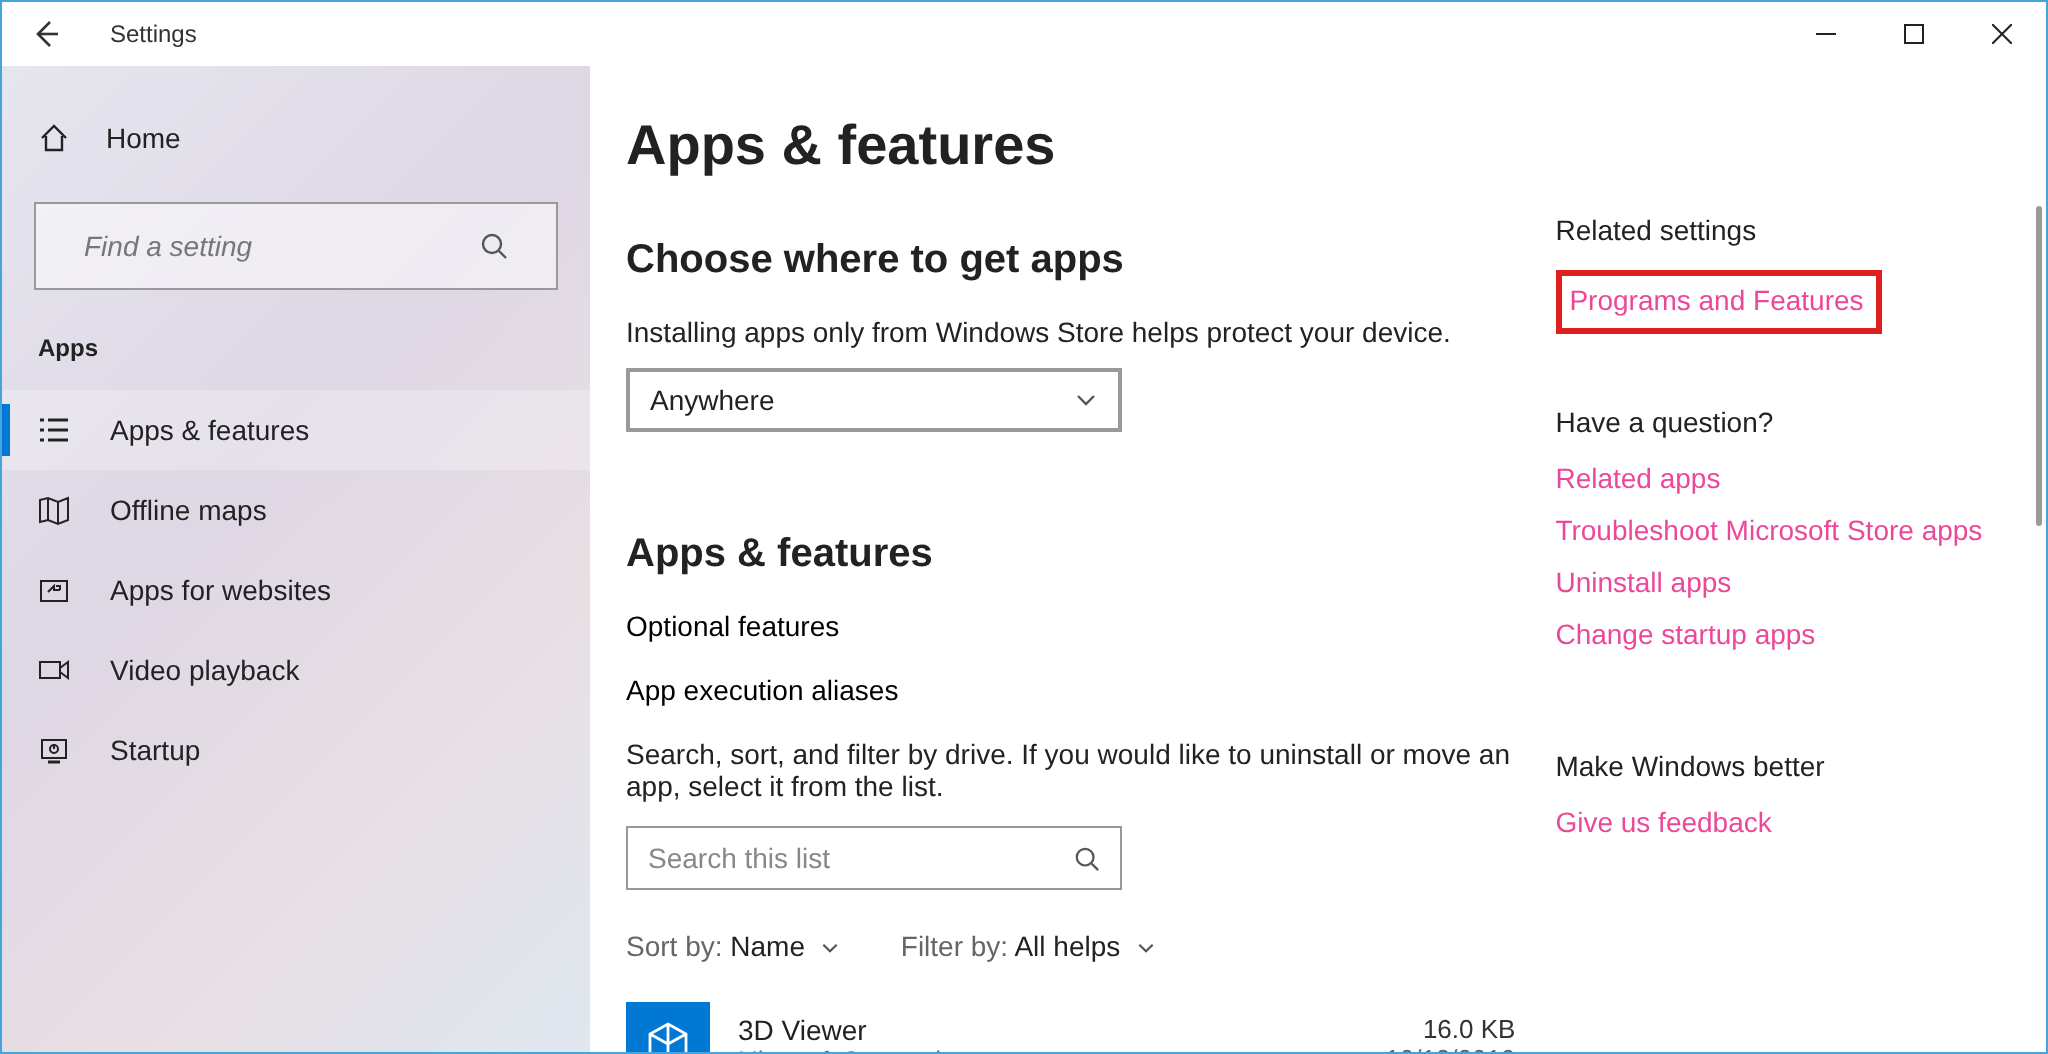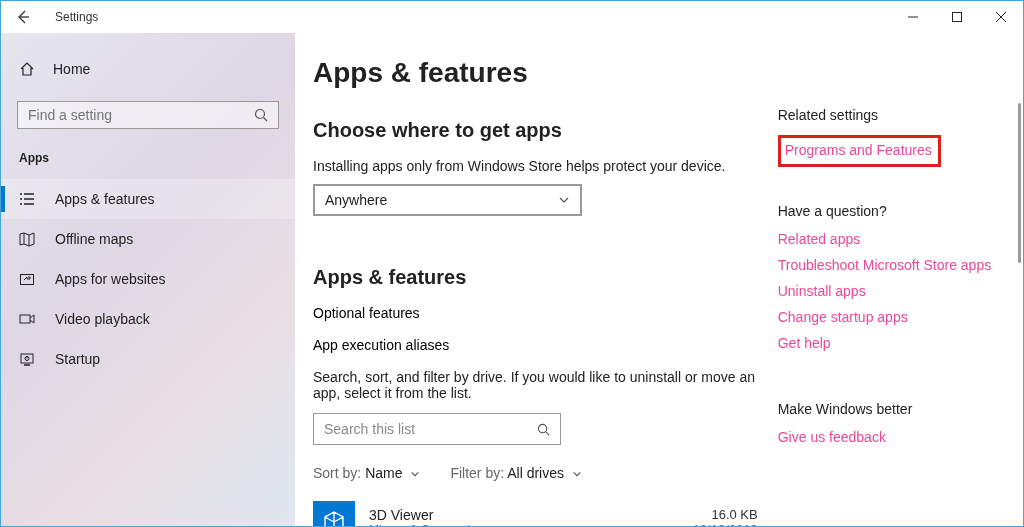--- a/index.html
+++ b/index.html
@@ -13,35 +13,35 @@
     .window-controls { margin-left: auto; display: flex; }
     .win-ctrl { width: 44px; height: 32px; display: flex; align-items: center; justify-content: center; color: #222; font-size: 11px; }
 
     
     .content { display: flex; height: calc(100% - 32px); }
 
     
     .sidebar { width: 294px; background: linear-gradient(135deg, #e6e6ef 0%, #ded7e4 40%, #e8dfe4 70%, #dfe7ef 100%); padding-top: 20px; position: relative; }
     .home-row { display: flex; align-items: center; gap: 18px; padding: 0 18px; height: 32px; font-size: 14px; color: #222; }
     .search-wrap { margin: 16px 16px 22px 16px; }
-    .search-box { width: 100%; height: 28px; border: 1px solid #999; background: rgba(255,255,255,0.5); display: flex; align-items: center; padding: 0 10px; justify-content: space-between; }
+    .search-box { width: 100%; height: 44px; border: 1px solid #999; background: rgba(255,255,255,0.5); display: flex; align-items: center; padding: 0 24px; justify-content: space-between; font-style: italic; }
     .search-box span.ph { color: #777; font-size: 14px; }
     .cat-label { font-size: 12px; font-weight: 600; color: #222; padding: 0 18px; margin-bottom: 14px; }
     .nav-item { display: flex; align-items: center; height: 40px; padding: 0 18px; gap: 20px; font-size: 14px; color: #222; position: relative; }
     .nav-item.active::before { content: ""; position: absolute; left: 0; top: 7px; bottom: 7px; width: 4px; background: #0078d4; }
     .nav-item.active { background: rgba(255,255,255,0.25); }
     .nav-icon { width: 16px; height: 16px; flex: 0 0 16px; }
 
     
     .main { flex: 1; position: relative; padding: 24px 18px 0 18px; display: flex; overflow: hidden; }
     .center-col { width: 450px; }
     .page-title { font-size: 28px; font-weight: 600; color: #222; margin-bottom: 30px; }
     .section-title { font-size: 20px; font-weight: 600; color: #222; margin-bottom: 16px; }
     .desc { font-size: 14px; color: #222; margin-bottom: 10px; }
-    .dropdown { width: 269px; height: 32px; border: 2px solid #999; display: flex; align-items: center; justify-content: space-between; padding: 0 10px; font-size: 14px; color: #222; margin-bottom: 50px; }
+    .dropdown { width: 248px; height: 32px; border: 2px solid #999; display: flex; align-items: center; justify-content: space-between; padding: 0 10px; font-size: 14px; color: #222; margin-bottom: 50px; }
     .link { color: #000000; font-size: 14px; margin-bottom: 16px; display: block; }
     .searchlist { width: 248px; height: 32px; border: 1px solid #999; display: flex; align-items: center; justify-content: space-between; padding: 0 10px; margin-top: 12px; margin-bottom: 20px; }
     .searchlist .ph { color: #888; font-size: 14px; }
     .sort-row { display: flex; gap: 30px; font-size: 14px; color: #222; margin-bottom: 20px; }
     .sort-row .lbl { color: #666; }
     .app-row { display: flex; align-items: center; gap: 14px; }
     .app-icon { width: 42px; height: 42px; background: #0078d4; display: flex; align-items: center; justify-content: center; }
     .app-info { flex: 1; }
     .app-name { font-size: 14px; color: #222; }
     .app-pub { font-size: 12px; color: #666; }
@@ -188,21 +188,21 @@
       <div class="sort-row">
         <div>
           <span class="lbl">Sort by:</span>
           <span>Name</span>
           <svg style="display:inline-block;vertical-align:middle;margin-left:4px" width="10" height="10" viewBox="0 0 12 12">
               <path d="M2 4 L6 8 L10 4" stroke="#555" stroke-width="1.3" fill="none"></path>
             </svg>
         </div>
         <div>
           <span class="lbl">Filter by:</span>
-          <span>All drives</span>
+          <span>All helps</span>
           <svg style="display:inline-block;vertical-align:middle;margin-left:4px" width="10" height="10" viewBox="0 0 12 12">
               <path d="M2 4 L6 8 L10 4" stroke="#555" stroke-width="1.3" fill="none"></path>
             </svg>
         </div>
       </div>
 
       <div class="app-row">
         <div class="app-icon">
           <svg width="26" height="26" viewBox="0 0 26 26">
               <path d="M13 3 L22 8 V18 L13 23 L4 18 V8 Z M13 3 V13 M13 13 L22 8 M13 13 L4 8 M13 13 V23" stroke="#fff" stroke-width="1.4" fill="none"></path>
@@ -223,21 +223,20 @@
       <div class="rc-header">Related settings</div>
       <div class="highlight-box">
         <a class="rc-link" style="margin-bottom:0">Programs and Features</a>
       </div>
 
       <div class="rc-header">Have a question?</div>
       <a class="rc-link">Related apps</a>
       <a class="rc-link">Troubleshoot Microsoft Store apps</a>
       <a class="rc-link">Uninstall apps</a>
       <a class="rc-link">Change startup apps</a>
-      <a class="rc-link">Get help</a>
 
       <div class="spacer-40"></div>
       <div class="rc-header">Make Windows better</div>
       <a class="rc-link">Give us feedback</a>
     </div>
 
     <div class="vscroll"></div>
   </div>
 </div>
 

